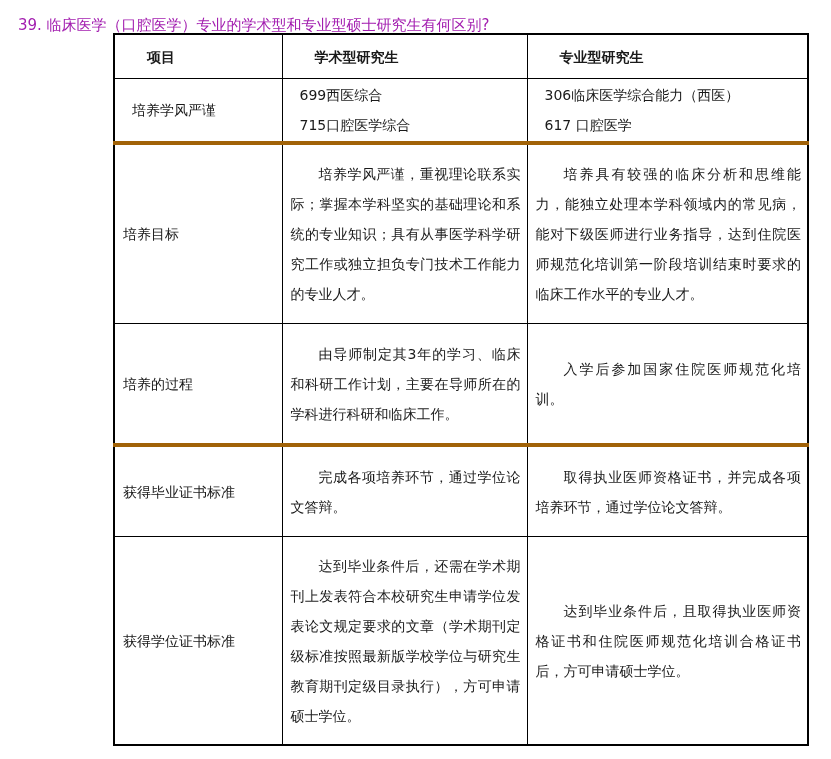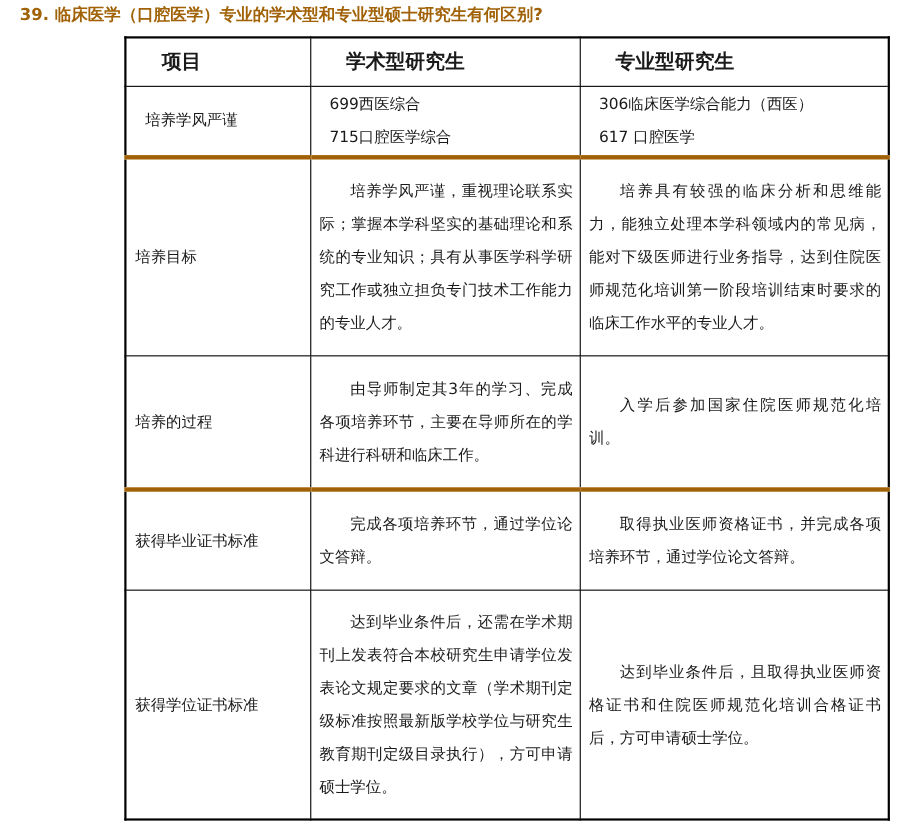--- a/index.html
+++ b/index.html
@@ -11,24 +11,24 @@
       width: 831px;
       height: 759px;
       position: relative;
       overflow: hidden;
       font-family: "DejaVu Sans", "Liberation Sans", sans-serif;
       color: #1a1a1a;
     }
     .title {
       position: absolute;
       left: 18px;
-      top: 4px;
+      top: 16px;
       font-size: 15px;
-      font-weight: bold;
-      color: #a16207;
+      font-weight: normal;
+      color: #a21caf;
       white-space: nowrap;
       letter-spacing: 0;
     }
     table.cmp {
       position: absolute;
       left: 113px;
       top: 33px;
       width: 694px;
       border-collapse: collapse;
       table-layout: fixed;
@@ -44,21 +44,21 @@
       padding: 0 6px 0 8px;
       vertical-align: middle;
       text-align: left;
       word-break: break-all;
       font-weight: normal;
     }
     table.cmp tr.thick-top td { border-top: 4px solid #a16207; }
     table.cmp th {
       font-weight: bold;
       height: 43px;
-      font-size: 18px;
+      font-size: 14px;
       padding-left: 32px;
     }
     .indent { text-indent: 2em; display: block; text-align: justify; }
     .line { display: block; }
     tr.r-exam td { height: 62px; padding-left: 17px; }
     tr.r-goal td { height: 178px; }
     tr.r-process td { height: 119px; }
     tr.r-grad td { height: 89px; }
     tr.r-degree td { height: 207px; margin-left: 29px; }
   </style>
@@ -97,21 +97,21 @@
       <td>
           <span class="indent">培养学风严谨，重视理论联系实际；掌握本学科坚实的基础理论和系统的专业知识；具有从事医学科学研究工作或独立担负专门技术工作能力的专业人才。</span>
         </td>
       <td>
           <span class="indent">培养具有较强的临床分析和思维能力，能独立处理本学科领域内的常见病，能对下级医师进行业务指导，达到住院医师规范化培训第一阶段培训结束时要求的临床工作水平的专业人才。</span>
         </td>
     </tr>
     <tr class="r-process">
       <td>培养的过程</td>
       <td>
-          <span class="indent">由导师制定其3年的学习、完成各项培养环节，主要在导师所在的学科进行科研和临床工作。</span>
+          <span class="indent">由导师制定其3年的学习、临床和科研工作计划，主要在导师所在的学科进行科研和临床工作。</span>
         </td>
       <td>
           <span class="indent">入学后参加国家住院医师规范化培训。</span>
         </td>
     </tr>
     <tr class="r-grad thick-top">
       <td>获得毕业证书标准</td>
       <td>
           <span class="indent">完成各项培养环节，通过学位论文答辩。</span>
         </td>

